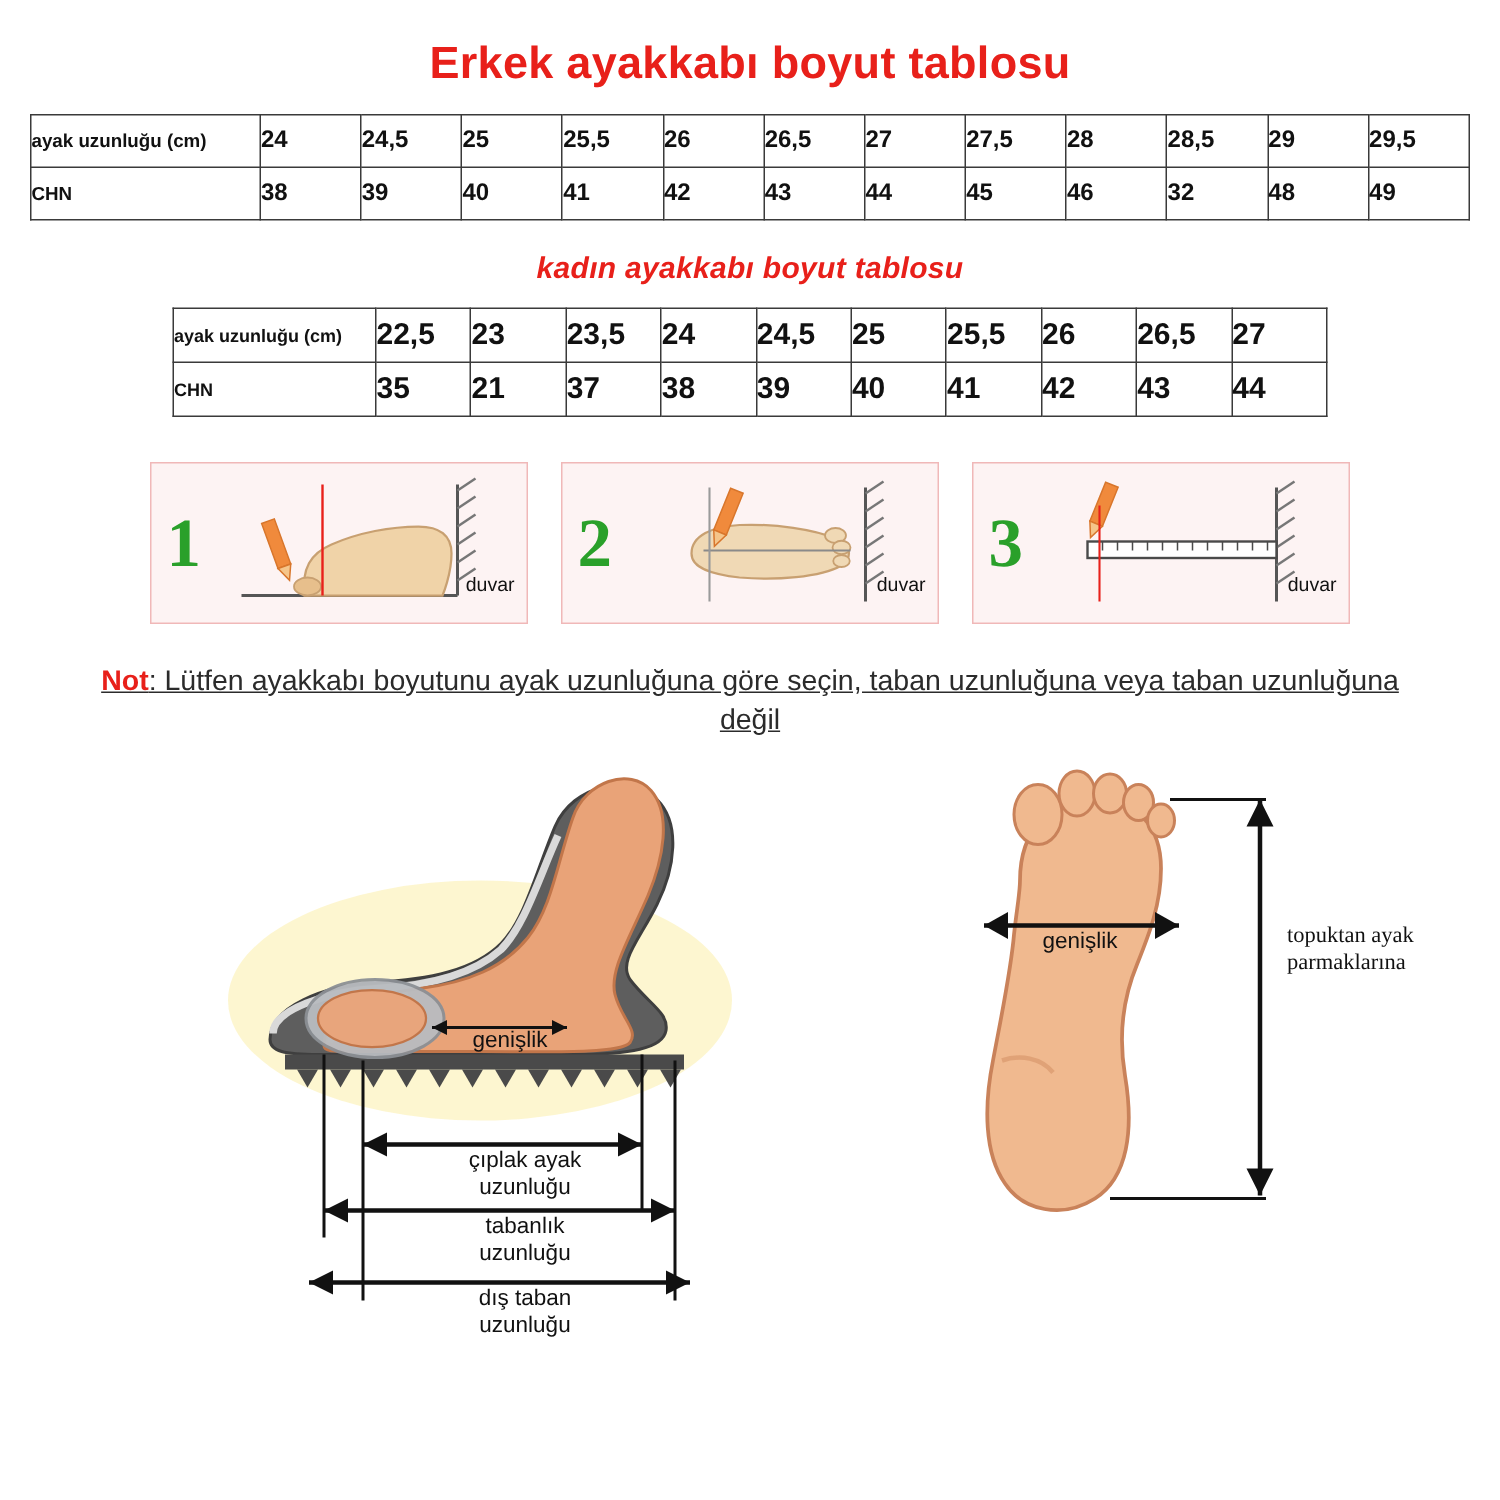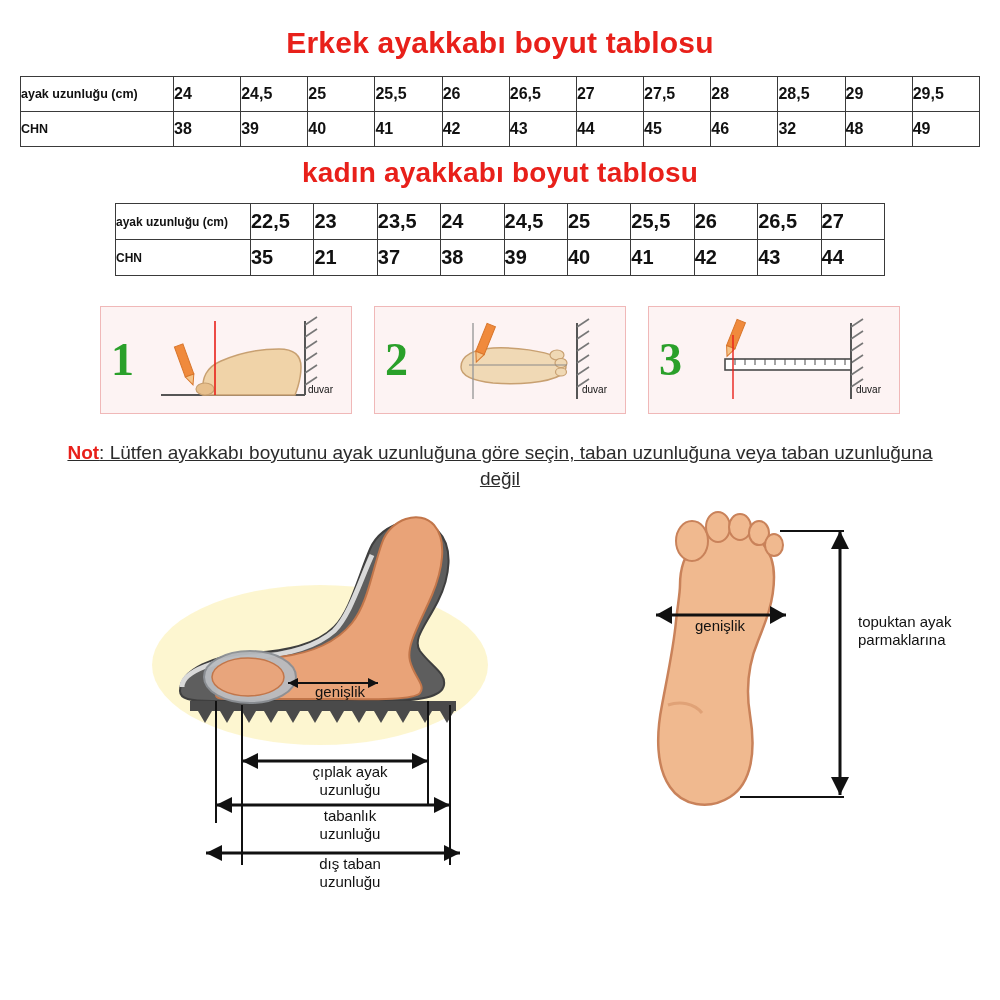--- a/index.html
+++ b/index.html
@@ -18,21 +18,21 @@
 
   
   .title {
     text-align: center;
     color: #e8201a;
     font-weight: bold;
     font-size: 30px;
     letter-spacing: 0.2px;
   }
   #men-title { margin-top: 26px; }
-  #women-title { margin-top: 10px; font-size: 28px; }
+  #women-title { margin-top: 21px; font-size: 20px; font-style: italic; }
 
   
   .size-table {
     border-collapse: collapse;
     table-layout: fixed;
   }
   .size-table td {
     border: 1px solid #3a3a3a;
     text-align: left;
     font-weight: bold;
@@ -86,23 +86,23 @@
   }
   .step-inner {
     position: absolute;
     left: 42px;
     top: 8px;
     right: 6px;
     bottom: 8px;
   }
   .wall-label {
     position: absolute;
-    right: 18px;
+    right: 8px;
     bottom: 18px;
-    font-size: 10px;
+    font-size: 13px;
     color: #111;
   }
 
   
   #note {
     margin: 26px auto 0 auto;
     width: 880px;
     text-align: center;
     font-size: 19px;
     line-height: 1.35;
@@ -431,18 +431,18 @@
       <polygon points="250,290 241,272 259,272" fill="#111"></polygon>
 
       <g stroke="#111" stroke-width="2">
         <line x1="190" y1="26" x2="254" y2="26"></line>
         <line x1="150" y1="292" x2="254" y2="292"></line>
       </g>
     </svg>
 
     <div class="diagram-label" style="left:60px; top:112px; width:140px;">genişlik</div>
 
-    <div class="diagram-label" style="left:268px; top:108px; width:140px; text-align:left;">
+    <div class="diagram-label" style="left:268px; top:108px; width:140px; text-align:left;font-family:Liberation Serif, serif;">
       <div>topuktan ayak</div>
       <div>parmaklarına</div>
     </div>
   </div>
 </div>
 
 </body></html>

